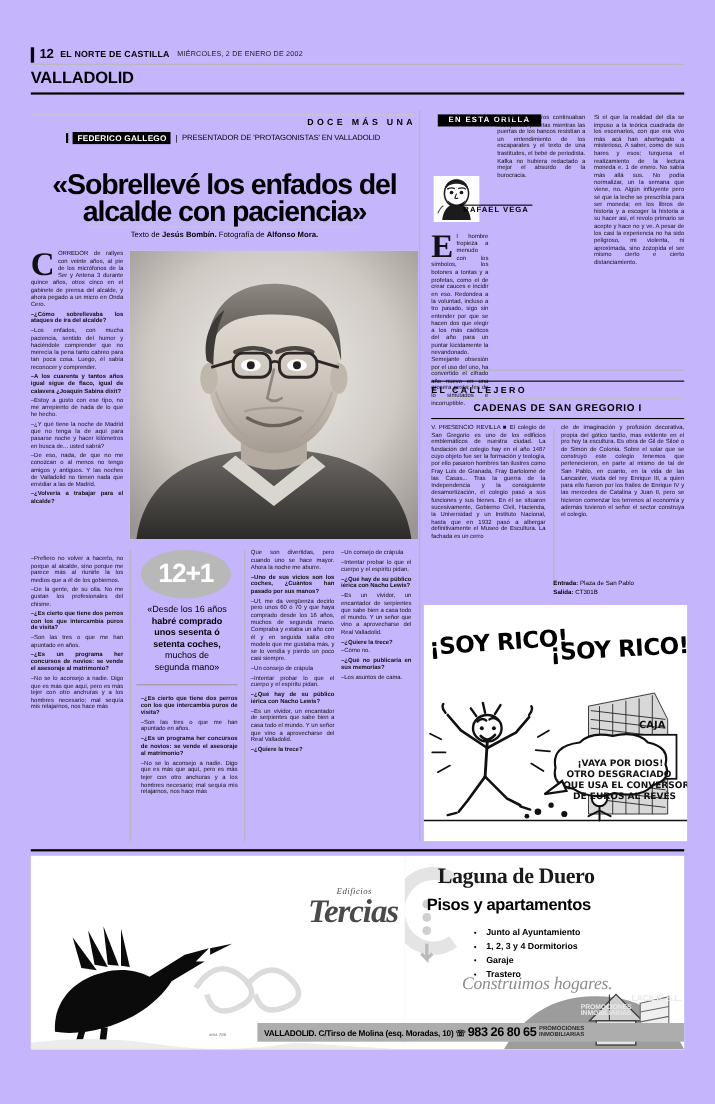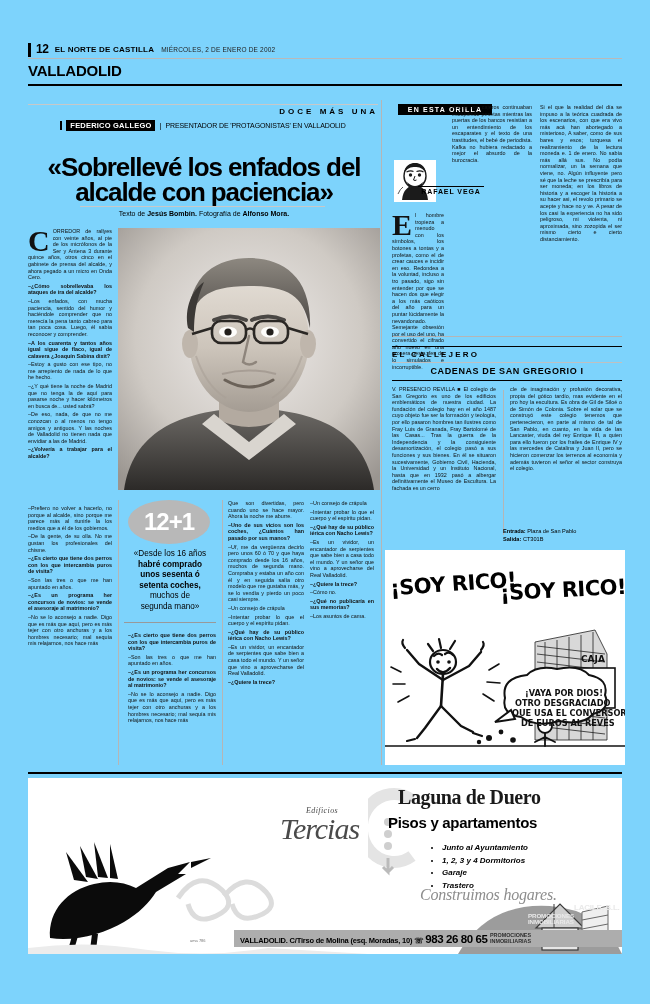--- a/index.html
+++ b/index.html
@@ -1,17 +1,17 @@
 <!DOCTYPE html>
 <html><head>
 <meta charset="utf-8">
 <style>
   html,body{margin:0;padding:0;background:#ffffff;}
   body{width:650px;height:1004px;overflow:hidden;font-family:"Liberation Sans",sans-serif;color:#000;}
-  .page{position:relative;width:650px;height:1004px;background:#7dd3fc;}
+  .page{position:relative;width:650px;height:1004px;background:#c4b5fd;}
 
   
   .masthead{position:absolute;left:28px;top:42px;width:594px;height:22px;display:flex;align-items:flex-start;}
   .folio-rule{width:3px;height:14px;background:#000;margin-right:5px;margin-top:1px;}
   .folio-num{font-size:12px;font-weight:bold;letter-spacing:-.3px;line-height:14px;}
   .masthead-name{font-size:8px;font-weight:bold;letter-spacing:.2px;margin-left:6px;line-height:15px;}
   .masthead-date{font-size:6.5px;letter-spacing:.2px;margin-left:7px;line-height:16px;color:#222;}
   .masthead-rule{position:absolute;left:28px;top:58px;width:594px;height:1px;background:#b9b9b9;}
   .section-title{position:absolute;left:28px;top:62px;font-size:15px;font-weight:bold;letter-spacing:-.2px;}
   .section-rule{position:absolute;left:28px;top:84px;width:594px;height:2px;background:#000;}
@@ -74,26 +74,26 @@
 
   
   .ad-left{position:absolute;left:28px;top:778px;width:340px;height:176px;background:#fff;overflow:hidden;}
   .ad-right{position:absolute;left:368px;top:778px;width:254px;height:176px;background:#fff;overflow:hidden;}
   .ad-band{position:absolute;left:28px;top:772px;width:594px;height:2px;background:#000;}
   .ad-bottombar{position:absolute;left:234px;top:930px;width:388px;height:17px;background:#adadad;}
   .ad-bottom-text{position:absolute;left:240px;top:933px;font-size:7.5px;font-weight:bold;letter-spacing:-.2px;line-height:12px;color:#000;}
   .ad-phone{font-size:11.5px;font-weight:bold;letter-spacing:-.4px;}
   .tercias{position:absolute;left:280px;top:806px;width:120px;font-family:"Liberation Serif",serif;font-style:italic;color:#4a4a4a;}
   .tercias .small{font-size:8px;letter-spacing:.4px;}
-  .tercias .big{font-size:30px;line-height:28px;letter-spacing:-1px;}
+  .tercias .big{font-size:30px;line-height:28px;letter-spacing:-1px;font-weight:bold;}
   .credit{position:absolute;left:190px;top:938px;font-size:4px;color:#777;}
 
   .laguna{position:absolute;left:398px;top:786px;font-family:"Liberation Serif",serif;font-weight:bold;font-size:20px;letter-spacing:-.4px;color:#1a1a1a;}
   .pisos{position:absolute;left:388px;top:814px;font-size:15px;font-weight:bold;letter-spacing:-.3px;}
-  .bullets{position:absolute;left:408px;top:835px;font-size:8px;line-height:12.5px;font-weight:bold;font-style:italic;}
+  .bullets{position:absolute;left:408px;top:835px;font-size:8px;line-height:12.5px;font-weight:bold;}
   .bullets li{margin:0;}
   .construimos{position:absolute;left:420px;top:886px;font-family:"Liberation Serif",serif;font-style:italic;font-size:16px;color:#8d8d8d;letter-spacing:-.2px;}
   .lacile{position:absolute;left:528px;top:903px;color:#e9e9e9;font-size:8px;font-weight:bold;letter-spacing:-.2px;padding-left:46px;}
   .lacile-sub{position:absolute;left:528px;top:913px;color:#e9e9e9;font-size:6.2px;font-weight:bold;line-height:6.4px;letter-spacing:-.1px;}
 </style>
 </head>
 <body>
 
 <div class="page">
 

